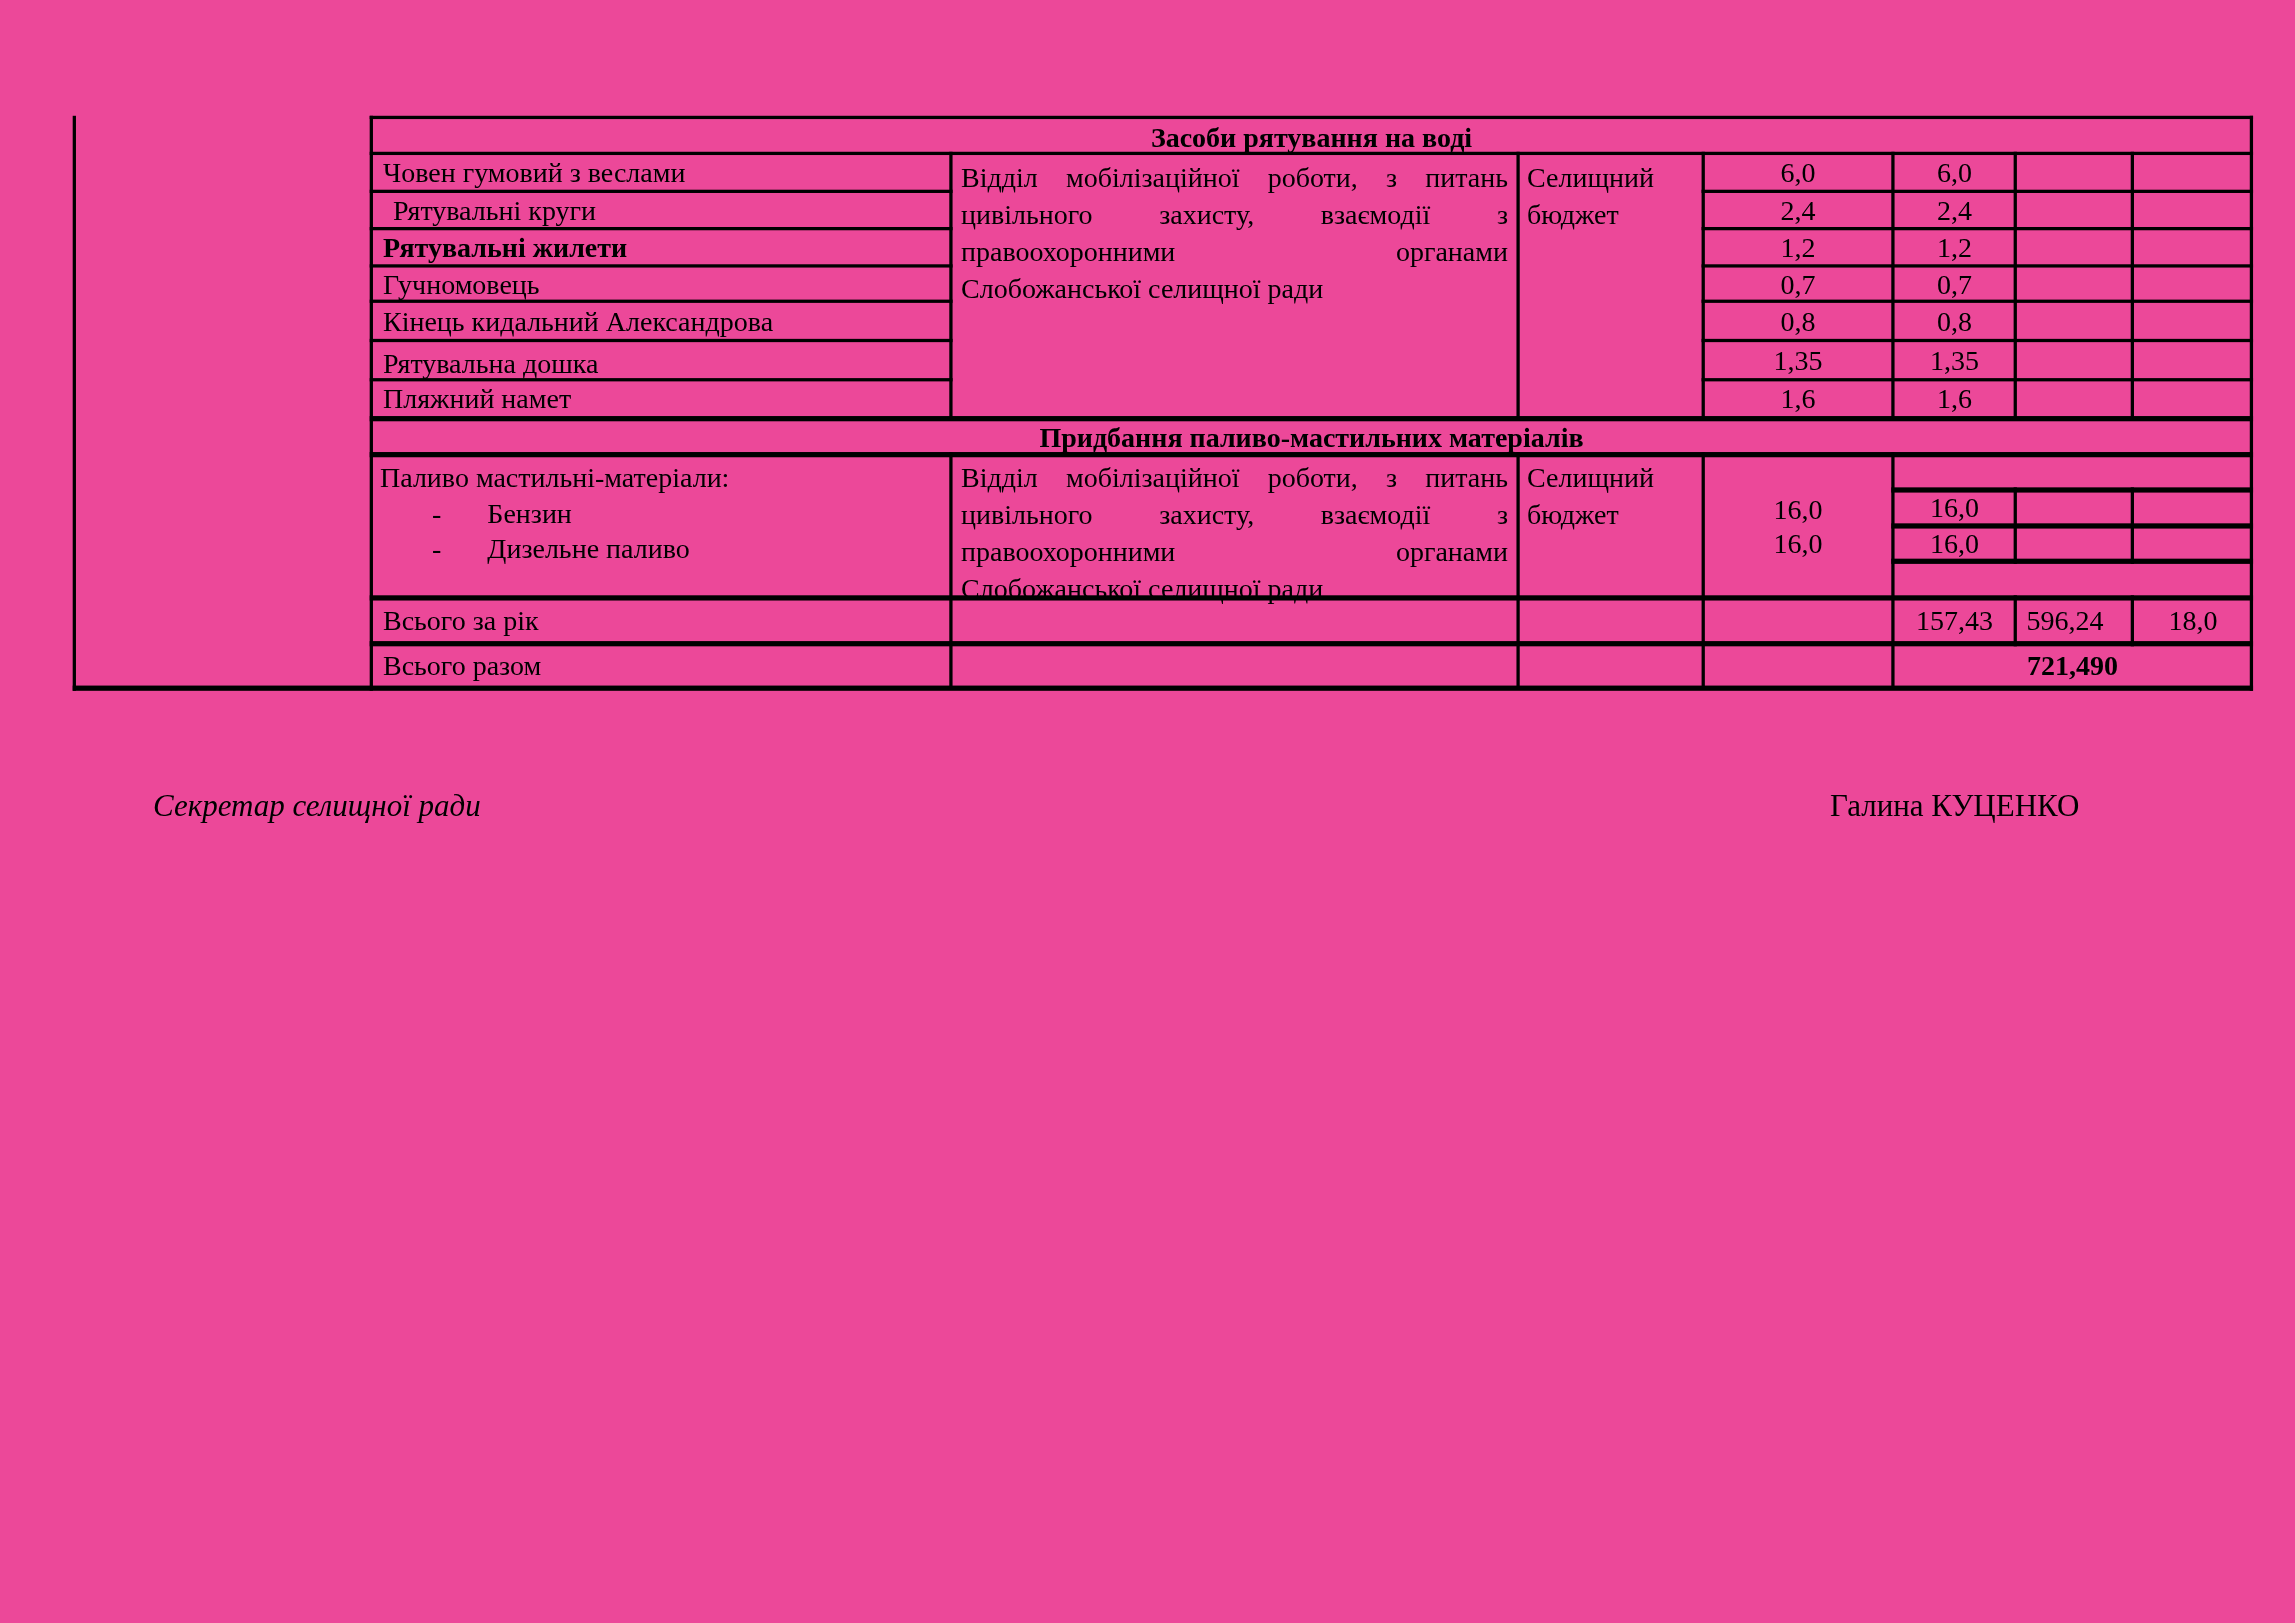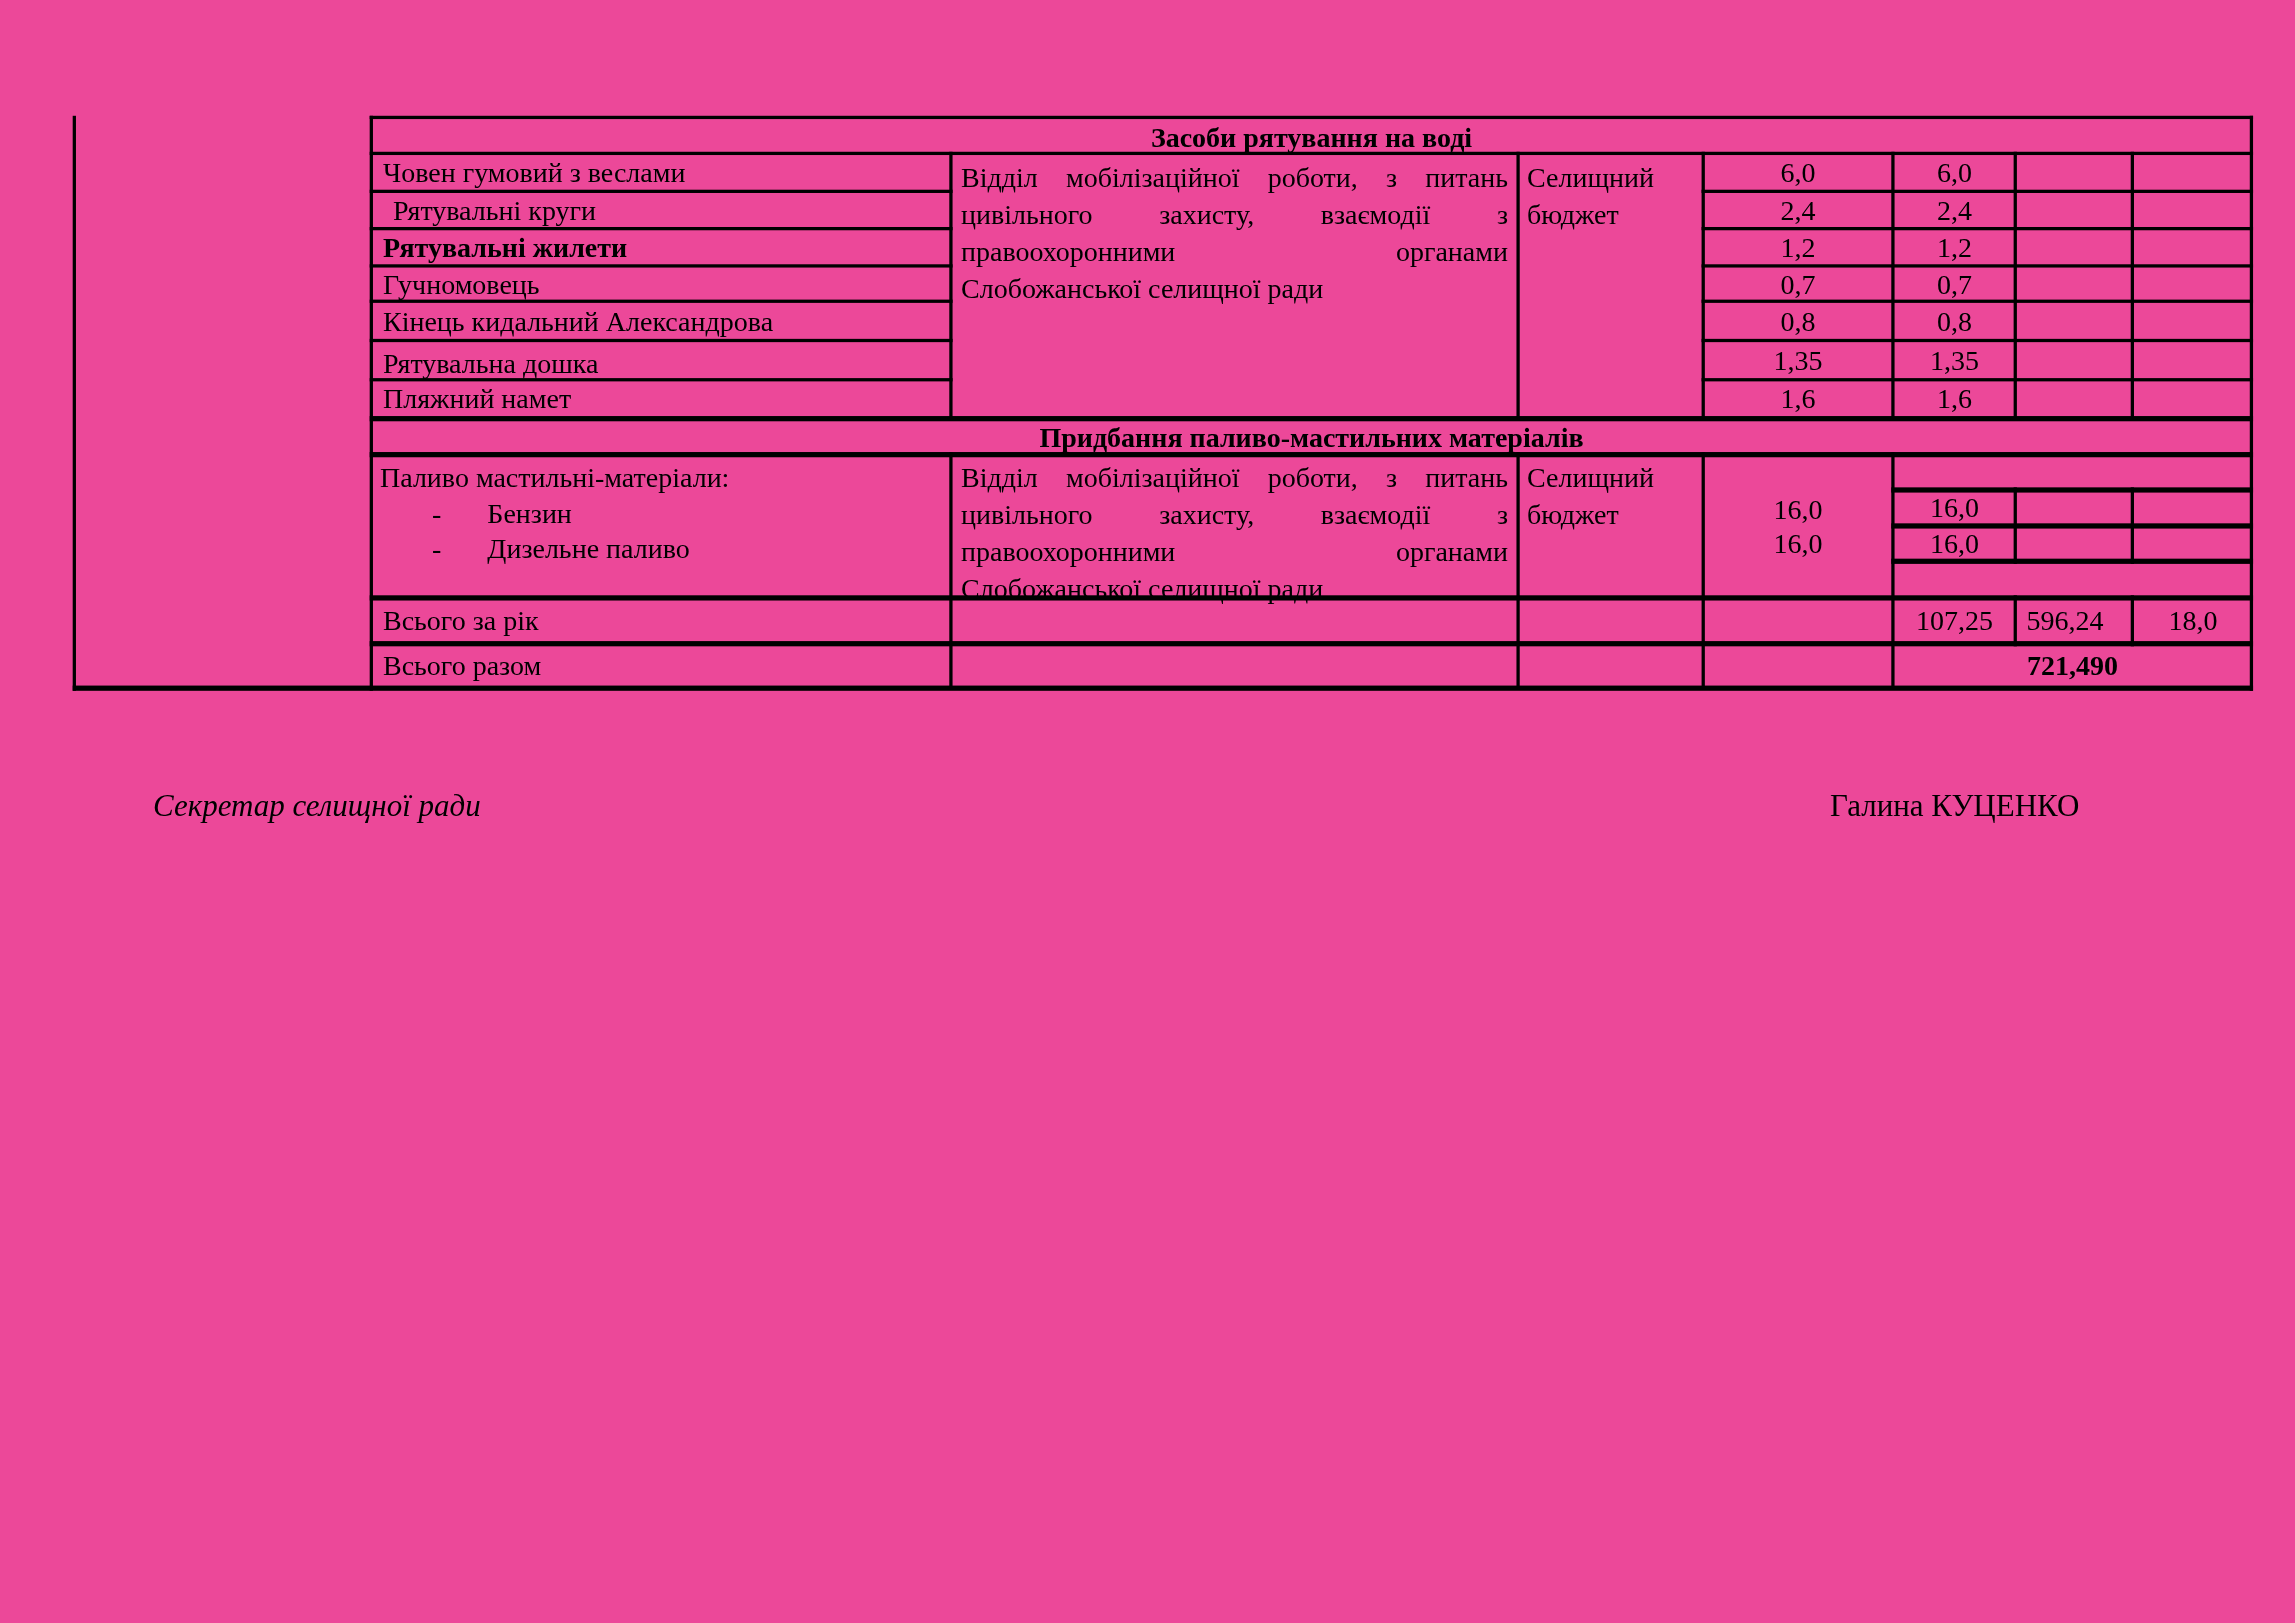--- a/index.html
+++ b/index.html
@@ -142,21 +142,21 @@
 
   <div class="cell" style="left:1705px;top:452px;width:186px;height:143px;">
     <div class="colA-val" style="top:41px;">16,0</div>
     <div class="colA-val" style="top:75px;">16,0</div>
   </div>
 
   <div class="cell num" style="left:1895px;top:491px;width:119px;height:33px;">16,0</div>
   <div class="cell num" style="left:1895px;top:527px;width:119px;height:32px;">16,0</div>
 
   <div class="cell vcenter" style="left:383px;top:599px;width:559px;height:43px;">Всього за рік</div>
-  <div class="cell num" style="left:1895px;top:599px;width:119px;height:43px;">107,25</div>
+  <div class="cell num" style="left:1895px;top:599px;width:119px;height:43px;">157,43</div>
   <div class="cell num" style="left:2017px;top:599px;width:96px;height:43px;">596,24</div>
   <div class="cell num" style="left:2135px;top:599px;width:116px;height:43px;">18,0</div>
 
   <div class="cell vcenter" style="left:383px;top:645px;width:559px;height:41px;">Всього разом</div>
   <div class="cell num bold" style="left:1895px;top:645px;width:355px;height:41px;">721,490</div>
 
   <div class="sig" style="left:153px;font-style:italic;">Секретар селищної ради</div>
   <div class="sig" style="left:1830px;">Галина КУЦЕНКО</div>
 
 </div>

